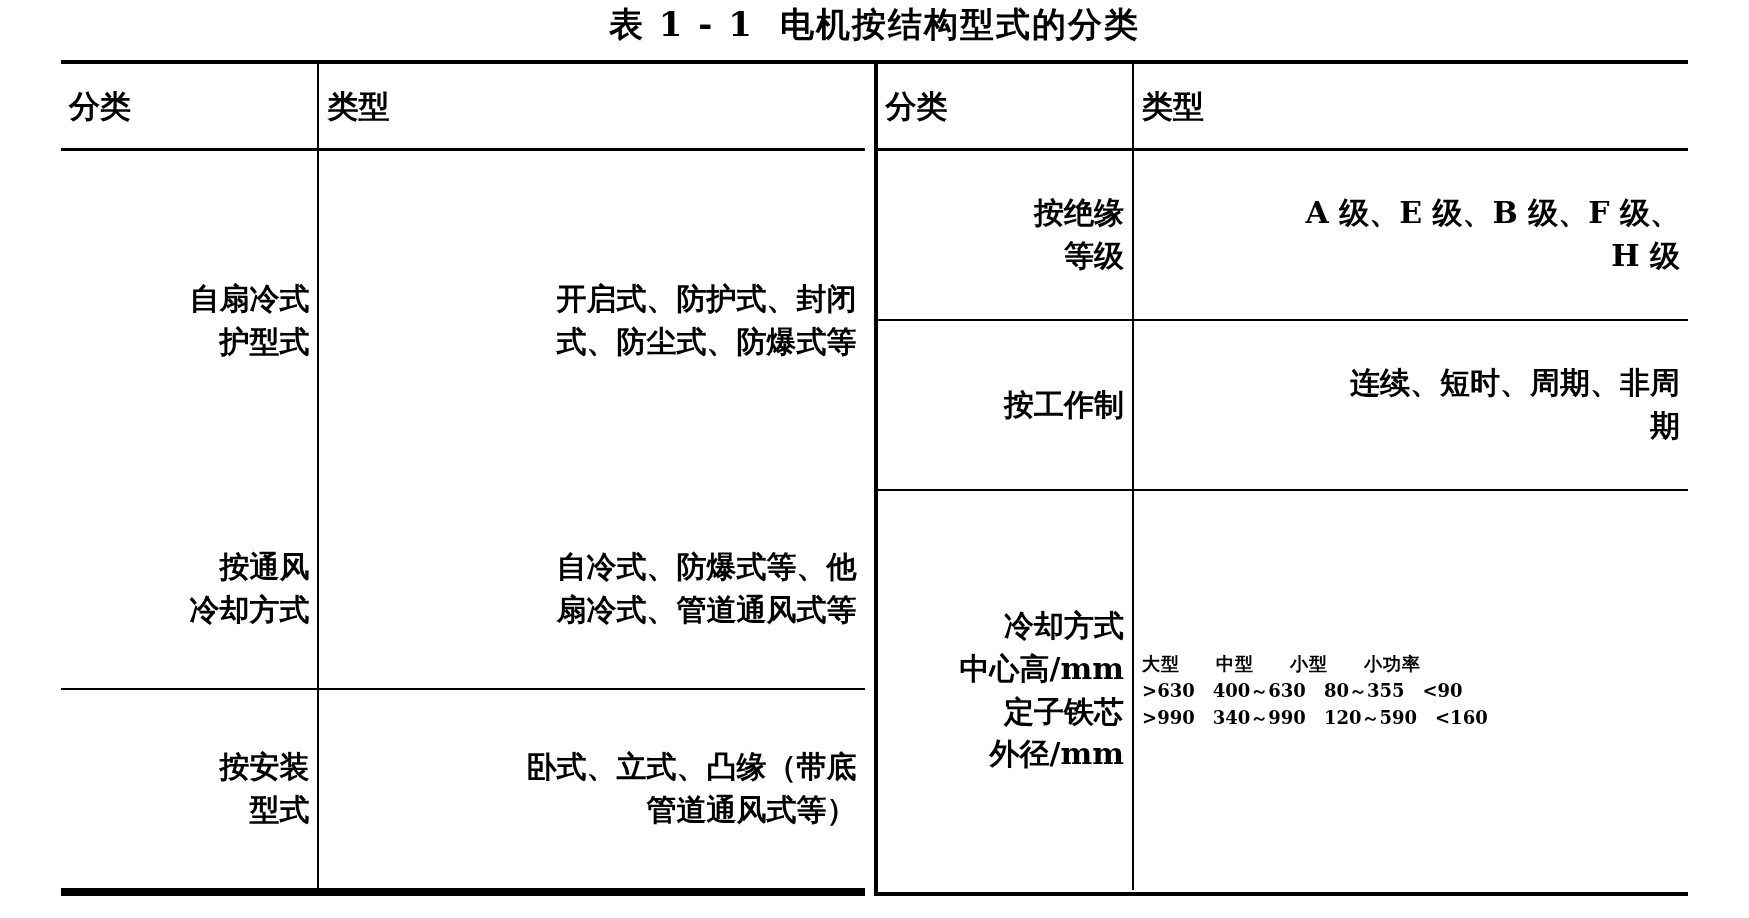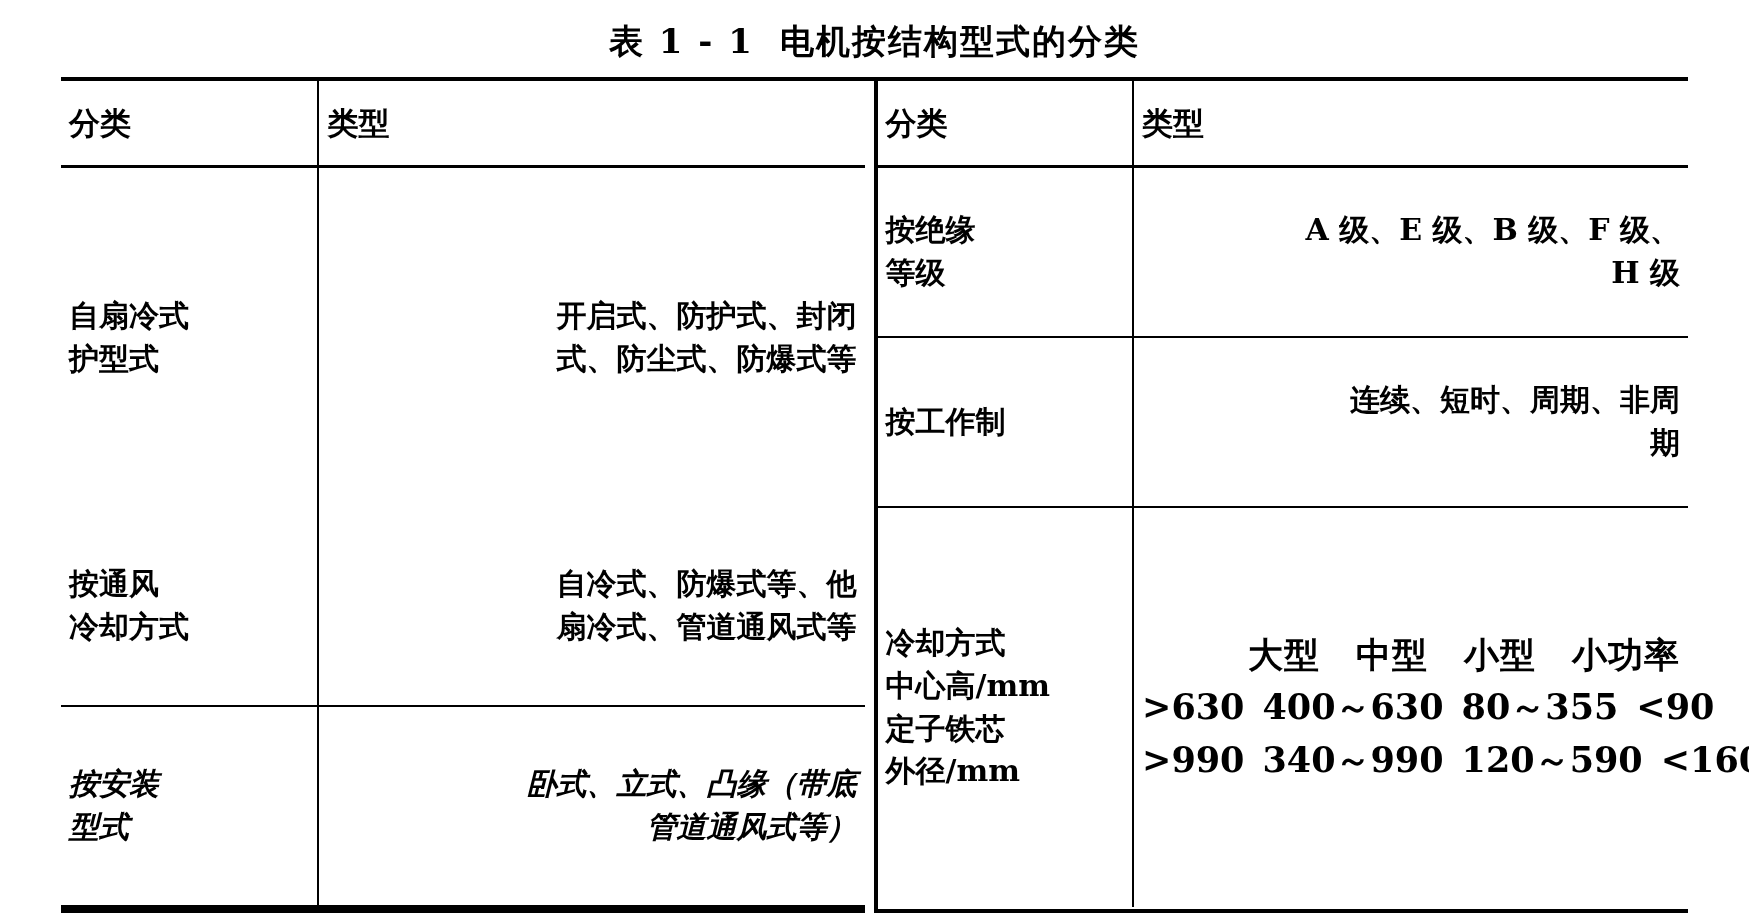--- a/index.html
+++ b/index.html
@@ -13,21 +13,20 @@
     font-family: "DejaVu Serif", "Liberation Serif", serif;
     color: #000000;
     overflow: hidden;
   }
   .page {
     position: relative;
     width: 1749px;
     height: 738px;
     box-sizing: border-box;
     padding: 0 60px;
-    margin-top: 17px;
   }
   .table-caption {
     text-align: center;
     font-size: 34px;
     font-weight: bold;
     letter-spacing: 2px;
     padding-top: 2px;
     padding-bottom: 12px;
     white-space: nowrap;
   }
@@ -46,21 +45,20 @@
     vertical-align: middle;
     padding: 4px 8px;
     border: none;
   }
   
   .rule-top {
     border-top: 4px solid #000 !important;
   }
   .rule-bottom {
     border-bottom: 4px solid #000 !important;
-    font-style: italic;
   }
   .rule-head-bottom {
     border-bottom: 3px solid #000 !important;
   }
   .hline {
     border-bottom: 2px solid #000 !important;
   }
   .vline-r {
     border-right: 2px solid #000 !important;
   }
@@ -85,43 +83,42 @@
   .c-type2 {
     width: 500px;
   }
   .hdr {
     text-align: left;
     font-weight: bold;
     font-size: 31px;
     height: 76px;
   }
   .cell-center {
-    text-align: left;
+    text-align: right;
     font-weight: bold;
   }
   .cell-left {
     text-align: right;
     padding-left: 14px;
     font-weight: bold;
   }
   .tall {
     height: 250px;
   }
   .mid {
     height: 160px;
   }
   .nowrapline {
     white-space: nowrap;
   }
   .sizes {
-    font-size: 35px;
+    font-size: 18px;
     line-height: 1.5;
     white-space: nowrap;
     font-weight: bold;
-    text-align: right;
   }
   .sizes .row-head {
     letter-spacing: 1px;
   }
   .sizes .sp1 { display:inline-block; width: 18px; }
   .sizes .sp2 { display:inline-block; width: 36px; }
   .two-line {
     display: block;
   }
 </style>

